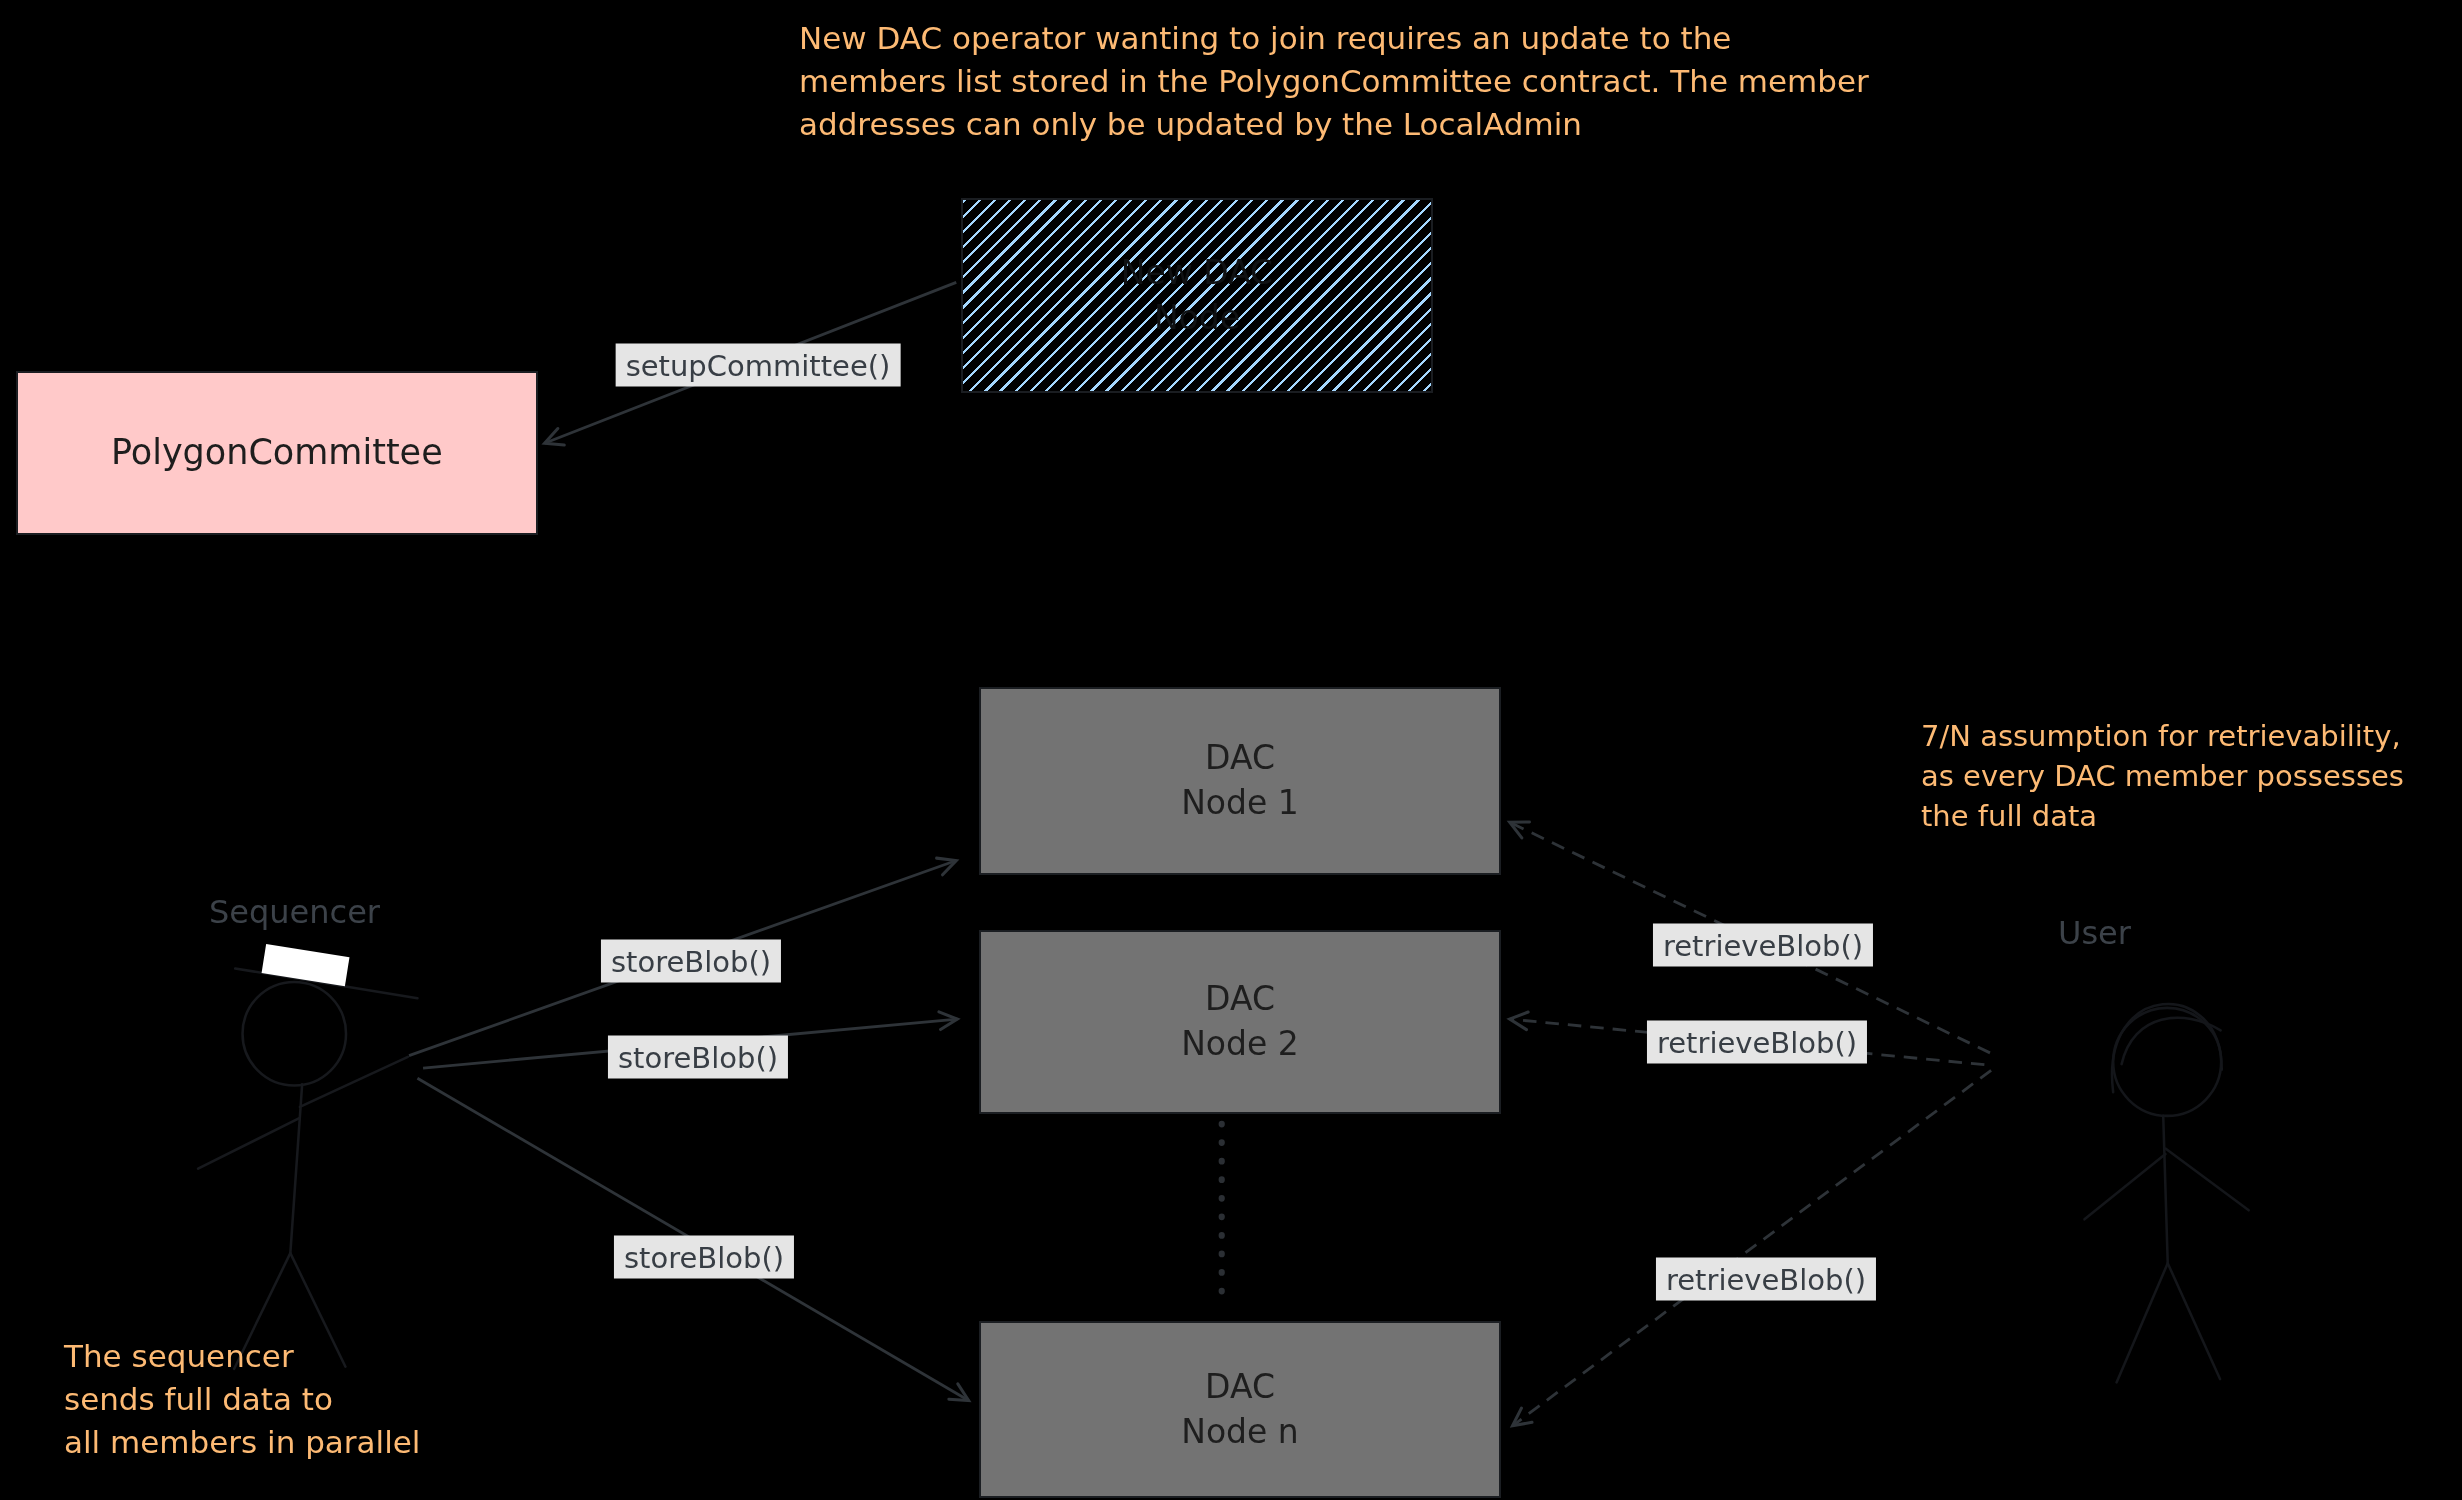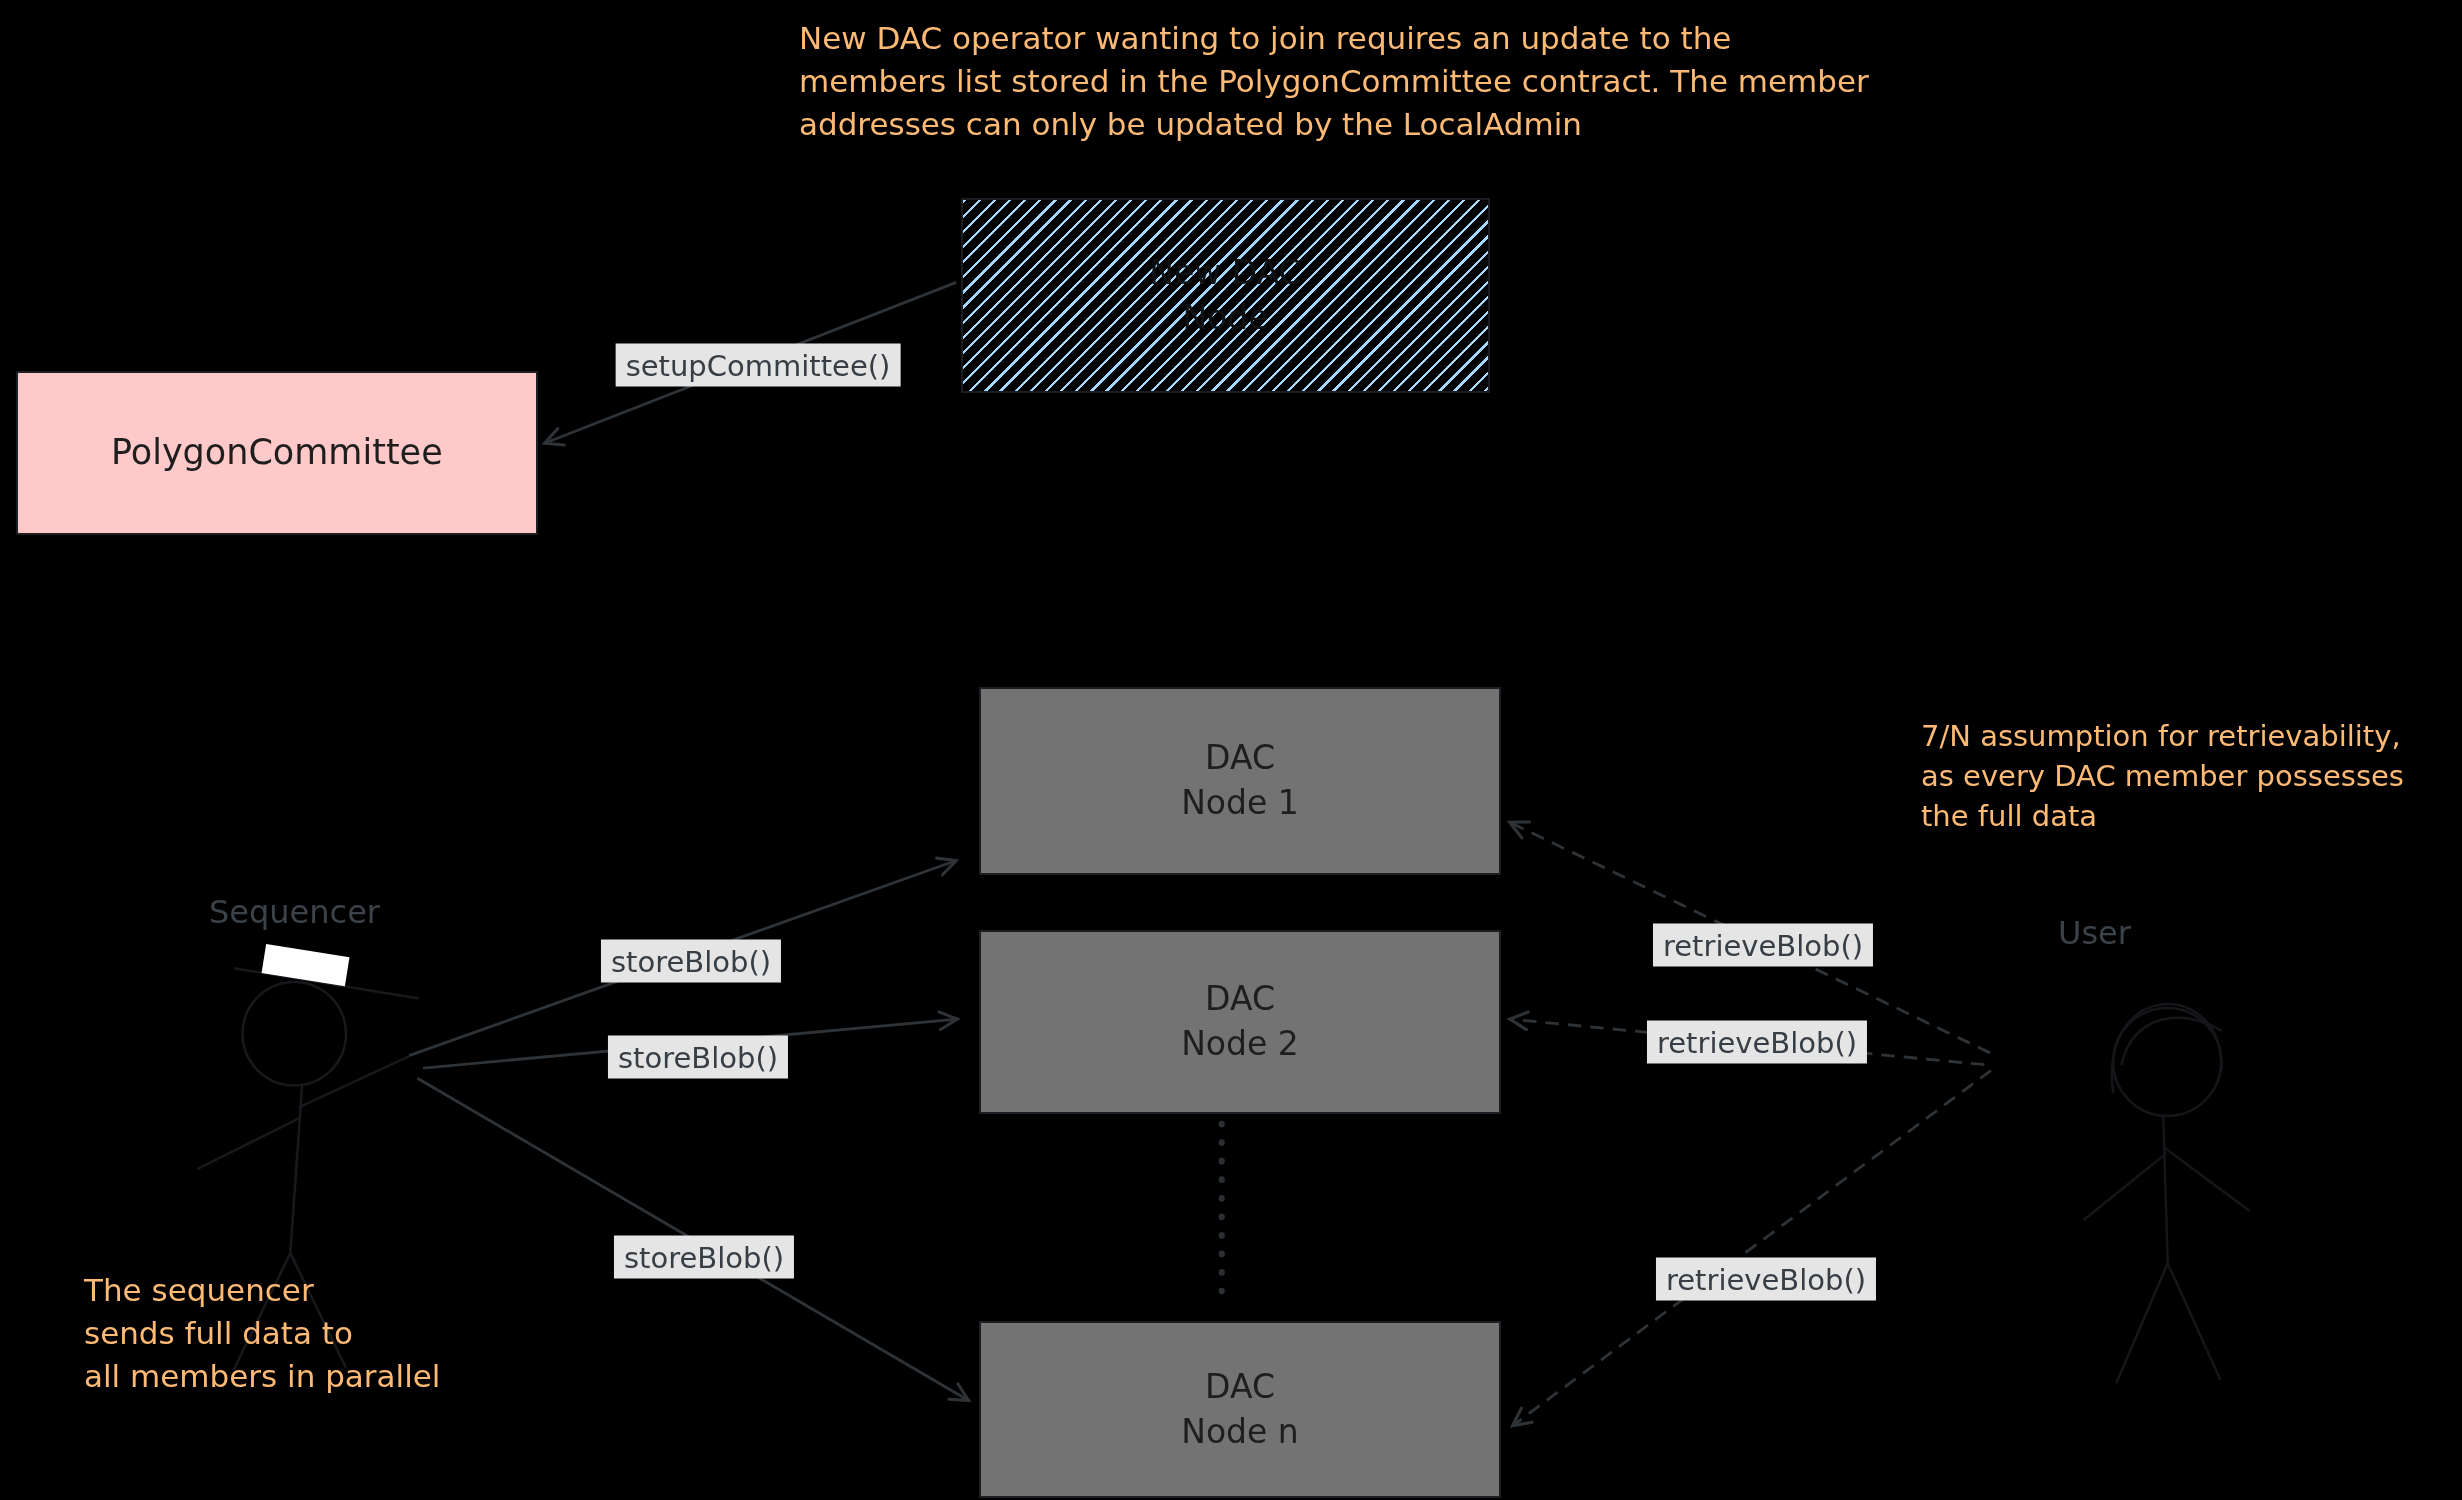--- a/index.html
+++ b/index.html
@@ -29,21 +29,21 @@
   .line-label{
     position:absolute;z-index:3;transform:translate(-50%,-50%);
     color:#383e45;font-size:29px;background:#e5e5e5;padding:4.5px 10px;white-space:nowrap;
   }
 </style>
 </head>
 <body>
 
 <div class="canvas">
 
-  <div class="box hatched" style="left:961px;top:198px;width:529px;height:195px;">
+  <div class="box hatched" style="left:961px;top:198px;width:472px;height:195px;">
     <span class="box-label">New DAC
 Node</span>
   </div>
 
   <div class="box contract" style="left:15.8px;top:371px;width:522px;height:164px;">
     <span class="box-label">PolygonCommittee</span>
   </div>
 
   <div class="box node" style="left:979px;top:687px;width:522px;height:188px;">
     <span class="box-label">DAC
@@ -103,21 +103,21 @@
   </svg>
 
   <div class="para" style="left:799px;top:17px;">New DAC operator wanting to join requires an update to the
 members list stored in the PolygonCommittee contract. The member
 addresses can only be updated by the LocalAdmin</div>
 
   <div class="para" style="left:1921px;top:716px;font-size:29px;">7/N assumption for retrievability,
 as every DAC member possesses
 the full data</div>
 
-  <div class="para" style="left:64px;top:1269px;margin-left:20px;">The sequencer
+  <div class="para" style="left:64px;top:1335px;">The sequencer
 sends full data to
 all members in parallel</div>
 
   <div class="actor-label" style="left:209px;top:865px;margin-top:28px;">Sequencer</div>
 
   <div class="actor-label" style="left:2058px;top:914px;">User</div>
 
   <div class="line-label" style="left:758px;top:365px;">setupCommittee()</div>
 
   <div class="line-label" style="left:691px;top:961px;">storeBlob()</div>

